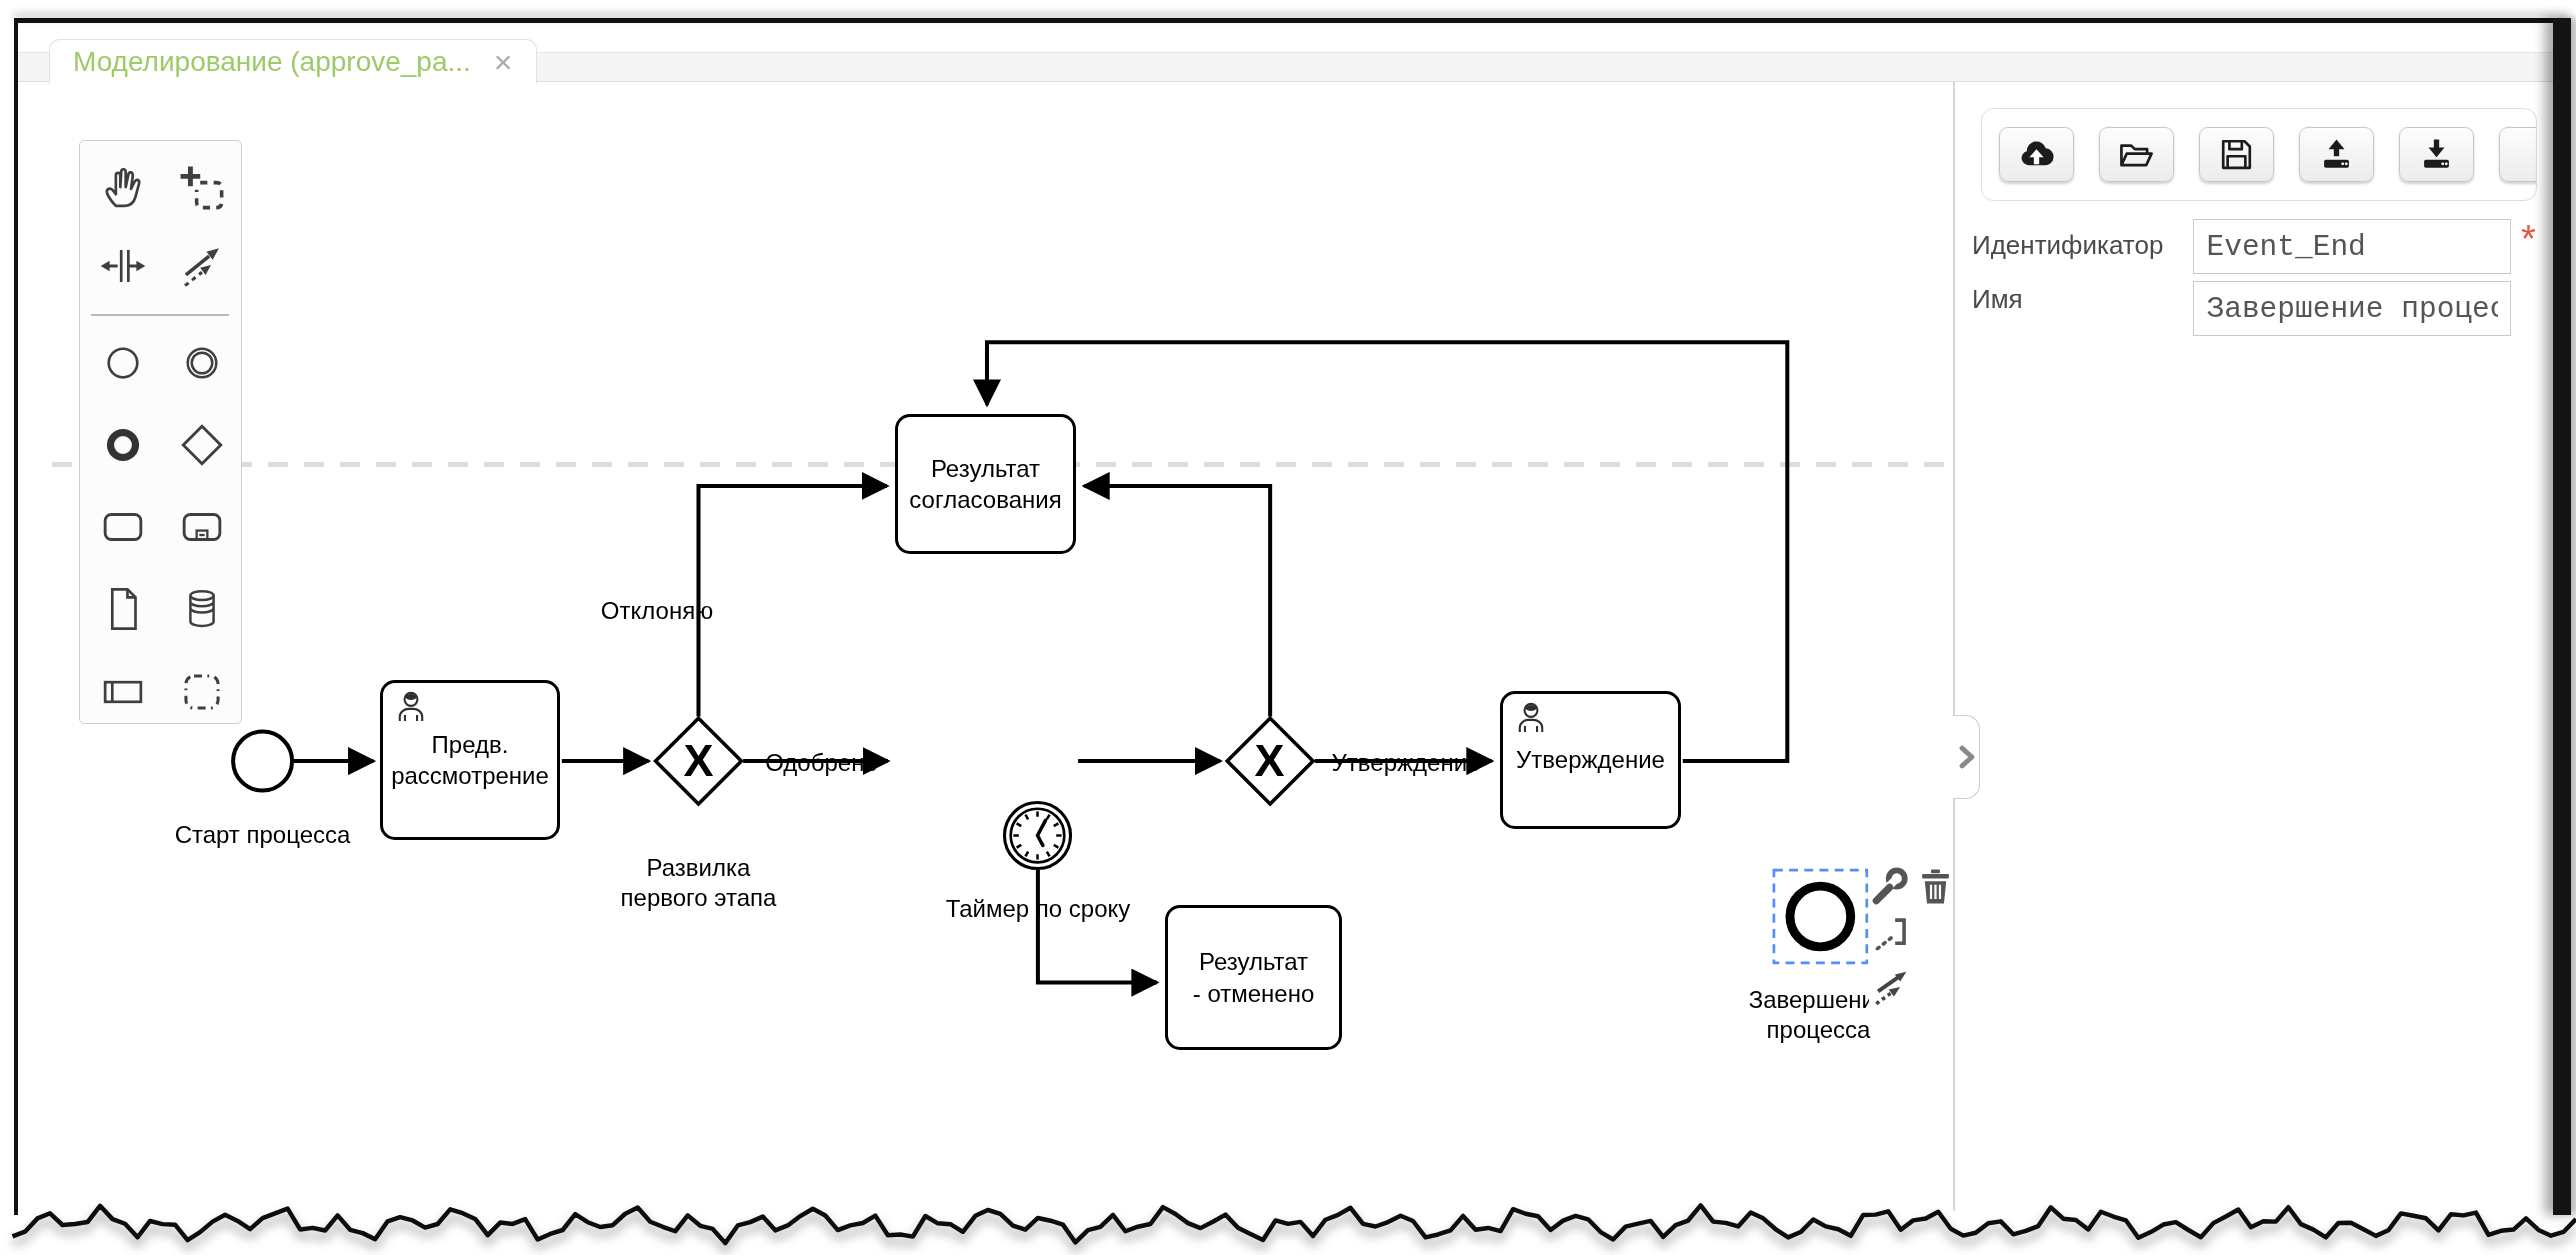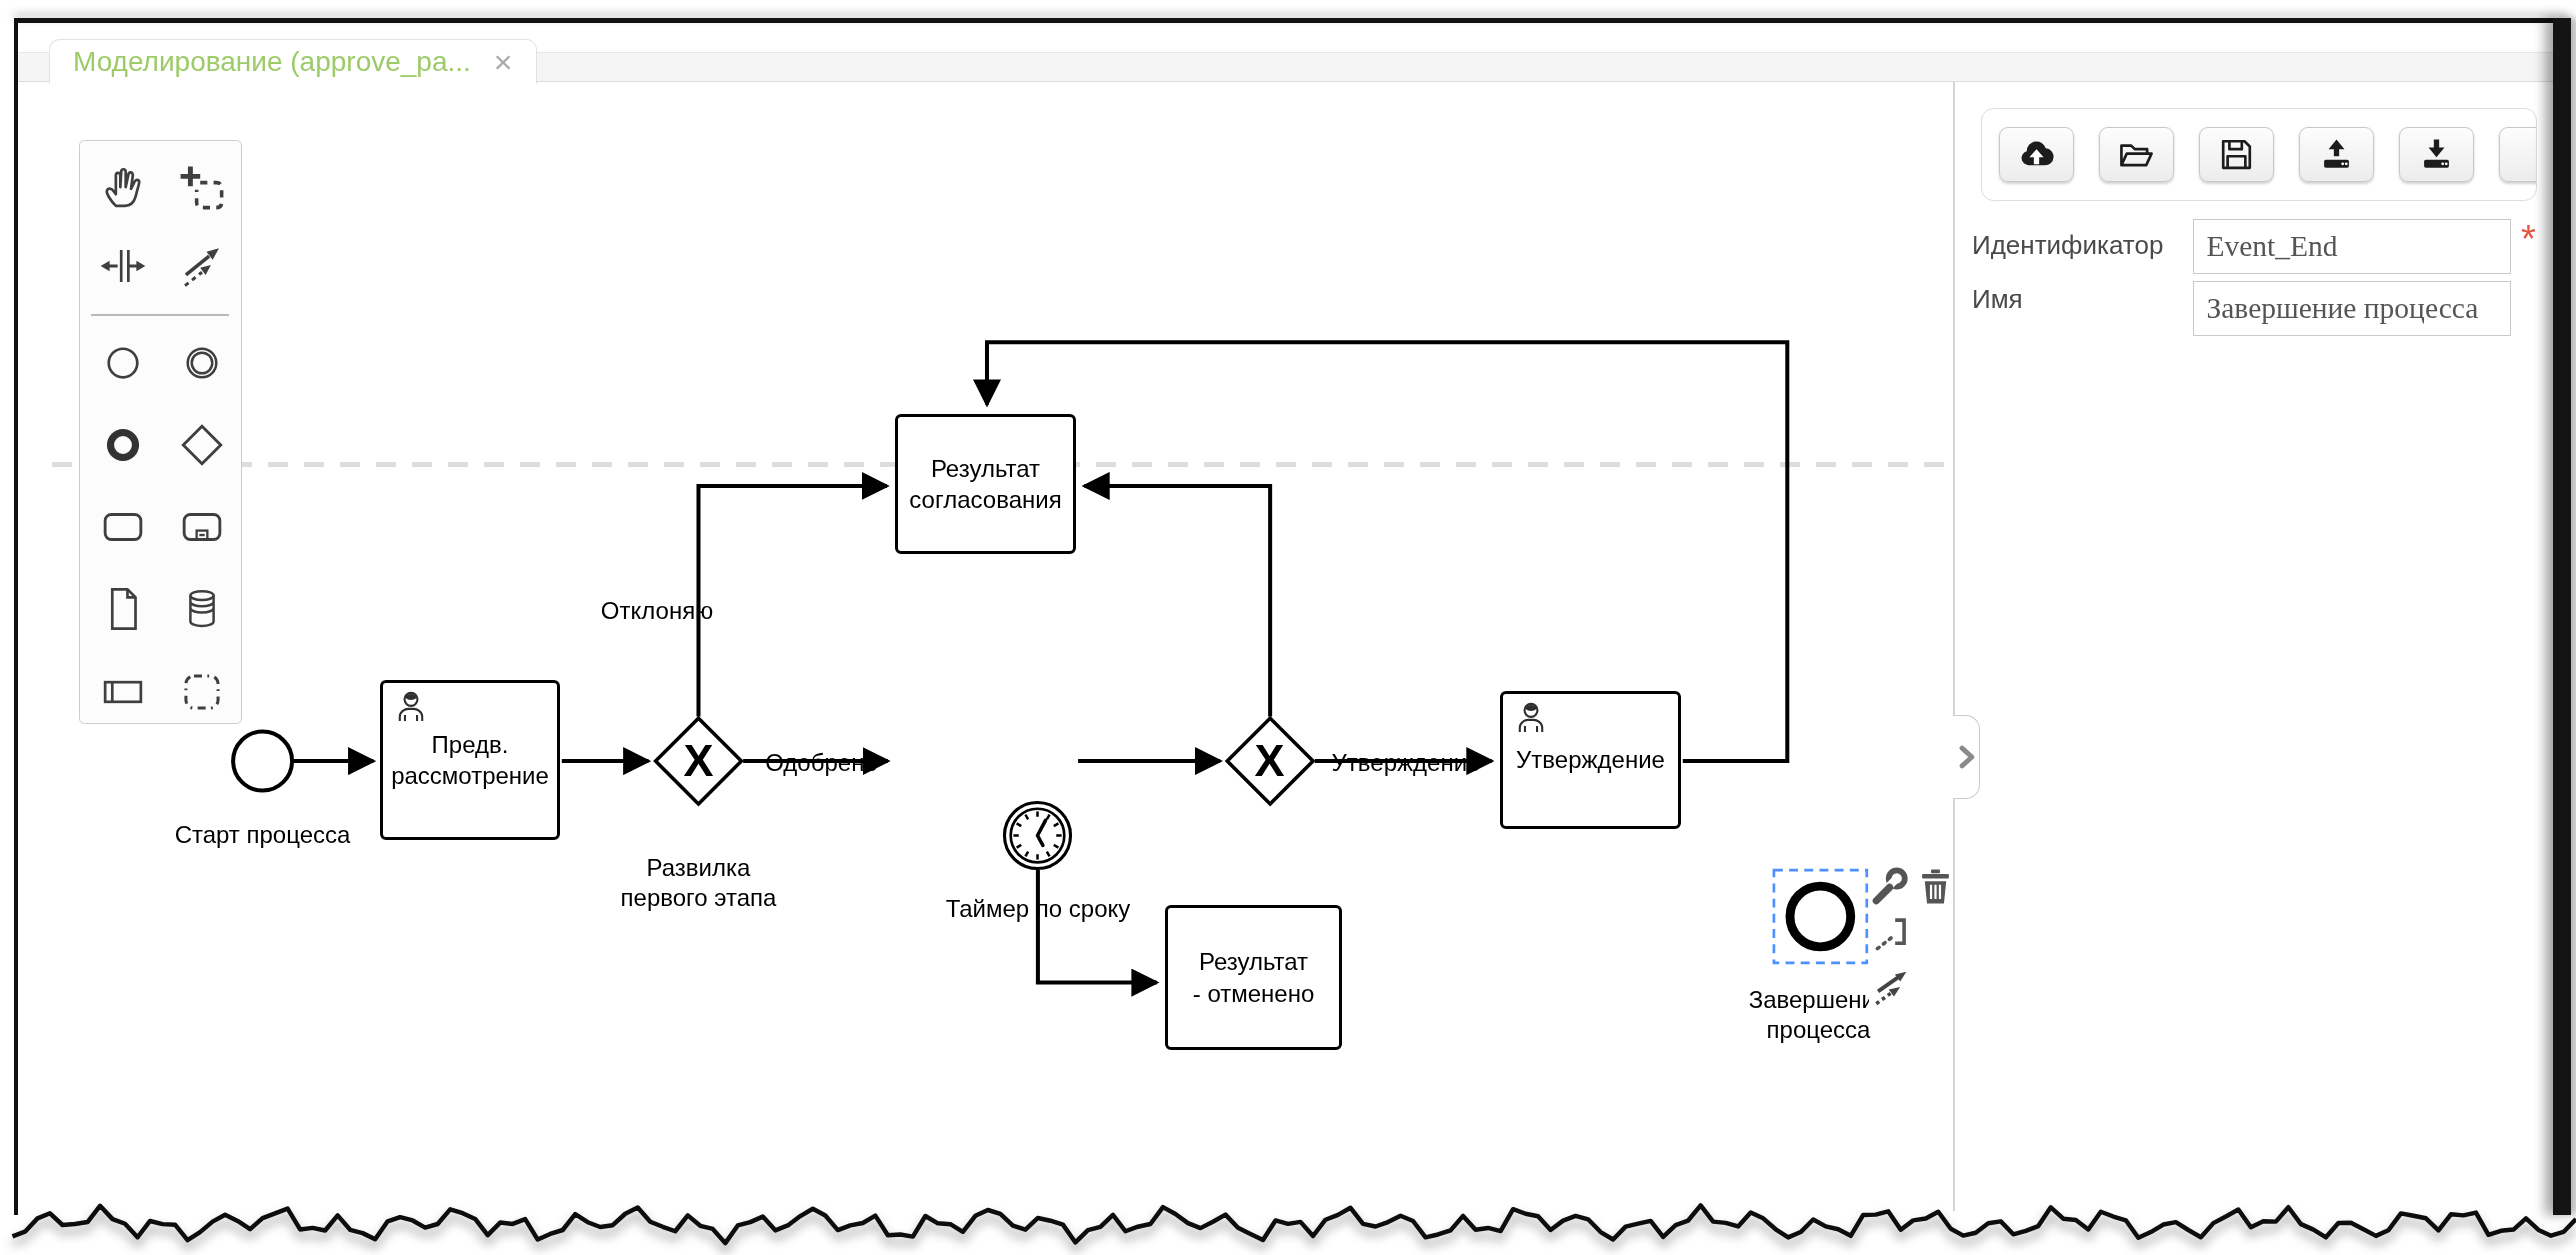--- a/index.html
+++ b/index.html
@@ -30,21 +30,21 @@
   .palette { left:79px; top:140px; width:163px; height:584px; background:#fcfcfc;
              border:1.8px solid #ccc; border-radius:5.4px; z-index:12; }
   .pal-item { position:absolute; width:57px; height:57px; display:flex;
               align-items:center; justify-content:center; cursor:pointer; }
   .pal-sep { position:absolute; left:10.7px; top:173px; width:138px; height:1.8px; background:#b9b9b9; }
 
   
   .dashed-line { left:52px; top:462px; width:1899px; height:4.5px; z-index:1;
     background:repeating-linear-gradient(90deg,#dddddd 0 19.7px, transparent 19.7px 36px); }
   .edges { left:0; top:0; width:2576px; height:1256px; z-index:2; }
-  .task { position:absolute; background:#fff; border:3.6px solid #000; border-radius:6px;
+  .task { position:absolute; background:#fff; border:3.6px solid #000; border-radius:15px;
           display:flex; align-items:center; justify-content:center; text-align:center;
           font-size:24px; line-height:1.3; color:#000; z-index:3; }
   .task .lbl { white-space:pre-line; }
   .task .user-ico { position:absolute; top:6.3px; left:9px; }
   .mi-marker { position:absolute; left:50%; bottom:12.5px; transform:translateX(-50%); z-index:4; }
   .mi-marker div { width:27px; height:4.5px; background:#000; margin-top:3.6px; }
   .gw-x { position:absolute; width:71px; height:54px; text-align:center; line-height:54px;
           font-size:45px; font-weight:800; color:#000; z-index:3; }
   .dlabel { position:absolute; font-size:24px; color:#000; text-align:center;
             white-space:pre-line; line-height:1.25; z-index:4;margin-top:24px; }
@@ -63,21 +63,21 @@
 
   
   .toolbar { left:1981px; top:108px; width:556px; height:93px; border:1.8px solid #ddd;
              border-radius:12.5px; overflow:hidden; z-index:10; }
   .tbtn { position:absolute; top:18px; width:75px; height:55px; border:1.8px solid #c8c8c8;
           border-radius:9px; background:linear-gradient(#fdfdfd,#ececec);
           box-shadow:0 1.8px 2.7px rgba(0,0,0,.18); display:flex; align-items:center;
           justify-content:center; cursor:pointer; }
   .fld-label { position:absolute; font-size:26px; color:#4a4a4a; z-index:10; white-space:nowrap; }
   .fld-input { position:absolute; width:318px; height:55px; border:1.8px solid #c9c9c9;
-               background:#fff; font-family:Liberation Serif, serif; font-size:29.5px;
+               background:#fff; font-family:Liberation Mono, monospace; font-size:29.5px;
                color:#555; padding:0 12.5px; z-index:10; }
   .req { position:absolute; font-size:38px; color:#e65540; z-index:10; }
 </style>
 </head>
 <body>
 
 <div class="screen">
 
   <div class="abs tab-strip"></div>
   <div class="abs tab">

